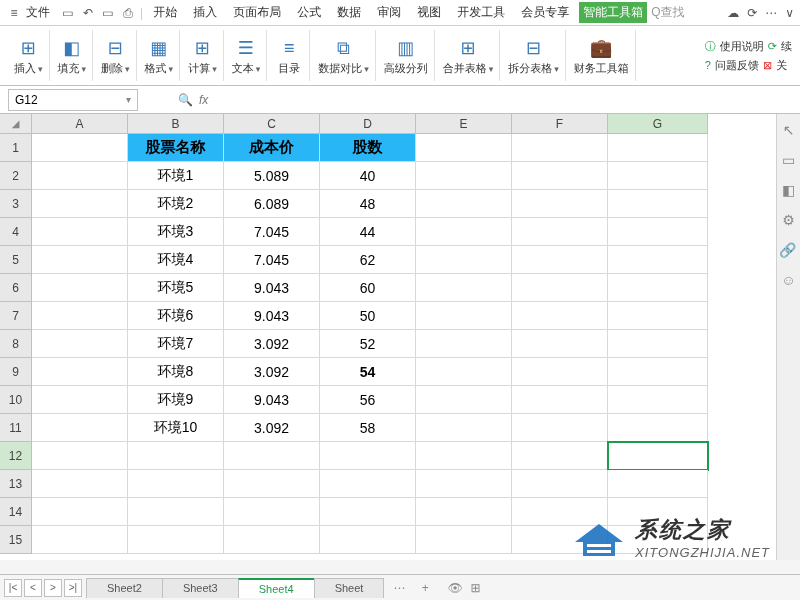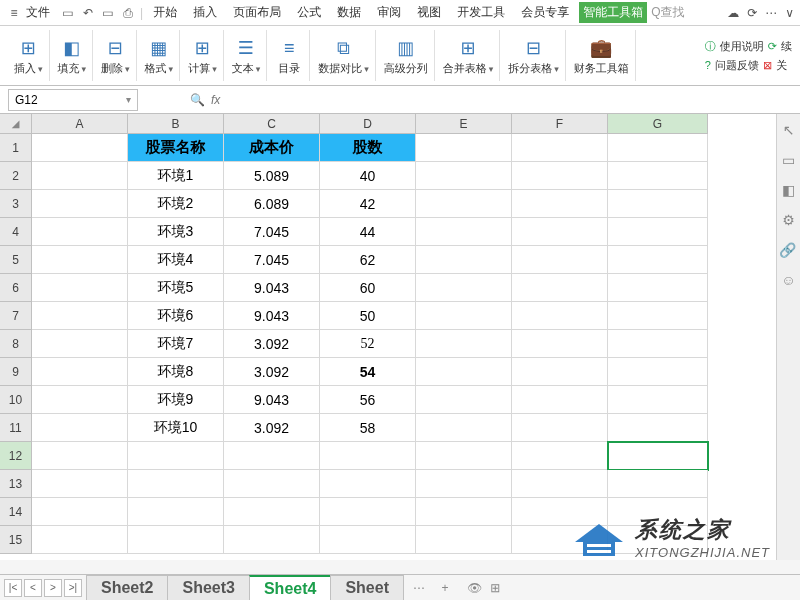--- a/index.html
+++ b/index.html
@@ -15,21 +15,21 @@
 
   .ribbon { height: 60px; background: #fff; border-bottom: 1px solid #c0c0c0; display: flex; align-items: center; padding: 4px 8px; gap: 2px; }
   .ribbon-group { display: flex; flex-direction: column; align-items: center; padding: 0 6px; border-right: 1px solid #e0e0e0; height: 100%; justify-content: center; }
   .ribbon-group:last-child { border-right: none; }
   .ribbon-icon { width: 28px; height: 26px; display: flex; align-items: center; justify-content: center; color: #3a7ab8; font-size: 18px; }
   .ribbon-label { font-size: 11px; color: #333; display: flex; align-items: center; gap: 2px; }
   .ribbon-right { margin-left: auto; display: flex; flex-direction: column; gap: 4px; font-size: 11px; color: #333; }
   .ribbon-right .help-item { display: flex; align-items: center; gap: 4px; }
   .dropdown-arrow { font-size: 9px; color: #666; }
 
-  .namebox-row { height: 28px; background: #fff; border-bottom: 1px solid #c0c0c0; display: flex; align-items: center; gap: 12px; }
+  .namebox-row { height: 28px; background: #fff; border-bottom: 1px solid #c0c0c0; display: flex; align-items: center; }
   .namebox { width: 130px; height: 22px; border: 1px solid #c0c0c0; margin-left: 8px; display: flex; align-items: center; padding: 0 6px; background: #fff; }
   .namebox input { border: none; width: 80px; font-size: 12px; outline: none; }
   .namebox .nb-arrow { margin-left: auto; color: #888; font-size: 10px; }
   .fx-area { display: flex; align-items: center; margin-left: 40px; gap: 6px; color: #555; }
   .fx-label { font-style: italic; color: #777; }
 
   .sheet-area { position: relative; height: 446px; background: #fff; display: flex; }
   .corner { width: 32px; height: 20px; background: #e8e8e8; border-right: 1px solid #c0c0c0; border-bottom: 1px solid #c0c0c0; display:flex;align-items:center;justify-content:center;color:#888;font-size:10px;}
   .col-headers { display: flex; height: 20px; }
   .col-h { background: #e8e8e8; border-right: 1px solid #c0c0c0; border-bottom: 1px solid #c0c0c0; display: flex; align-items: center; justify-content: center; color: #444; font-size: 12px; }
@@ -43,21 +43,21 @@
   .cell { border-right: 1px solid #d8d8d8; border-bottom: 1px solid #d8d8d8; display: flex; align-items: center; justify-content: center; font-size: 14px; color: #000; background: #fff; }
   .cell.header-cell { background: #29B6F6; color: #000; font-weight: bold; font-size: 15px; }
   .cell.selected { outline: 2px solid #1B9E4B; outline-offset: -1px; }
 
   .side-toolbar { position: absolute; right: 0; top: 114px; width: 24px; background: #f0f0f0; border-left: 1px solid #d0d0d0; height: 446px; display: flex; flex-direction: column; gap: 14px; padding-top: 8px; align-items: center; color: #888; font-size: 14px; }
 
   .statusbar { position: absolute; bottom: 0; left: 0; right: 0; height: 26px; background: #f5f5f5; border-top: 1px solid #c0c0c0; display: flex; align-items: center; padding: 0 4px; }
   .sheet-nav { display: flex; gap: 2px; align-items: center; color: #666; }
   .sheet-nav .nav-btn { width: 18px; height: 18px; border: 1px solid #c0c0c0; background: #fff; display: flex; align-items: center; justify-content: center; font-size: 10px; }
   .sheet-tabs { display: flex; margin-left: 4px; }
-  .sheet-tab { padding: 3px 14px; border: 1px solid #c0c0c0; border-bottom: none; background: #e8e8e8; color: #555; font-size: 16px; margin-right: -1px; font-weight: bold; }
+  .sheet-tab { padding: 3px 20px; border: 1px solid #c0c0c0; border-bottom: none; background: #e8e8e8; color: #555; font-size: 11px; margin-right: -1px; }
   .sheet-tab.active { background: #fff; color: #1B9E4B; border-top: 2px solid #1B9E4B; }
   .sheet-add { width: 20px; text-align: center; color: #888; margin-left: 6px; }
 
   .watermark { position: absolute; right: 30px; bottom: 40px; display: flex; align-items: center; gap: 8px; opacity: 0.92; pointer-events:none;font-style:italic;}
   .watermark .wm-text { text-align: left; }
   .watermark .wm-cn { font-size: 22px; font-weight: bold; letter-spacing: 2px; color: #222; }
   .watermark .wm-en { font-size: 13px; color: #555; letter-spacing: 1px; }
   .wm-logo { width: 56px; height: 44px; }
 
   .col-A{width:96px}.col-B{width:96px}.col-C{width:96px}.col-D{width:96px}.col-E{width:96px}.col-F{width:96px}.col-G{width:100px}
@@ -248,21 +248,21 @@
           <div class="cell" style="width: 96px;">5.089</div>
           <div class="cell" style="width: 96px;">40</div>
           <div class="cell" style="width: 96px;"></div>
           <div class="cell" style="width: 96px;"></div>
           <div class="cell" style="width: 100px;"></div>
         </div>
         <div class="cell-row">
           <div class="cell" style="width: 96px;"></div>
           <div class="cell" style="width: 96px;">环境2</div>
           <div class="cell" style="width: 96px; text-align: center;">6.089</div>
-          <div class="cell" style="width: 96px;">42</div>
+          <div class="cell" style="width: 96px;">48</div>
           <div class="cell" style="width: 96px;"></div>
           <div class="cell" style="width: 96px;"></div>
           <div class="cell" style="width: 100px;"></div>
         </div>
         <div class="cell-row">
           <div class="cell" style="width: 96px;"></div>
           <div class="cell" style="width: 96px;">环境3</div>
           <div class="cell" style="width: 96px;">7.045</div>
           <div class="cell" style="width: 96px;">44</div>
           <div class="cell" style="width: 96px;"></div>
@@ -293,21 +293,21 @@
           <div class="cell" style="width: 96px;">9.043</div>
           <div class="cell" style="width: 96px;">50</div>
           <div class="cell" style="width: 96px;"></div>
           <div class="cell" style="width: 96px;"></div>
           <div class="cell" style="width: 100px;"></div>
         </div>
         <div class="cell-row">
           <div class="cell" style="width: 96px;"></div>
           <div class="cell" style="width: 96px;">环境7</div>
           <div class="cell" style="width: 96px;">3.092</div>
-          <div class="cell" style="width: 96px; font-family: Liberation Serif, serif;">52</div>
+          <div class="cell" style="width: 96px;">52</div>
           <div class="cell" style="width: 96px;"></div>
           <div class="cell" style="width: 96px;"></div>
           <div class="cell" style="width: 100px;"></div>
         </div>
         <div class="cell-row">
           <div class="cell" style="width: 96px;"></div>
           <div class="cell" style="width: 96px;">环境8</div>
           <div class="cell" style="width: 96px;">3.092</div>
           <div class="cell" style="width: 96px; font-weight: bold;">54</div>
           <div class="cell" style="width: 96px;"></div>

